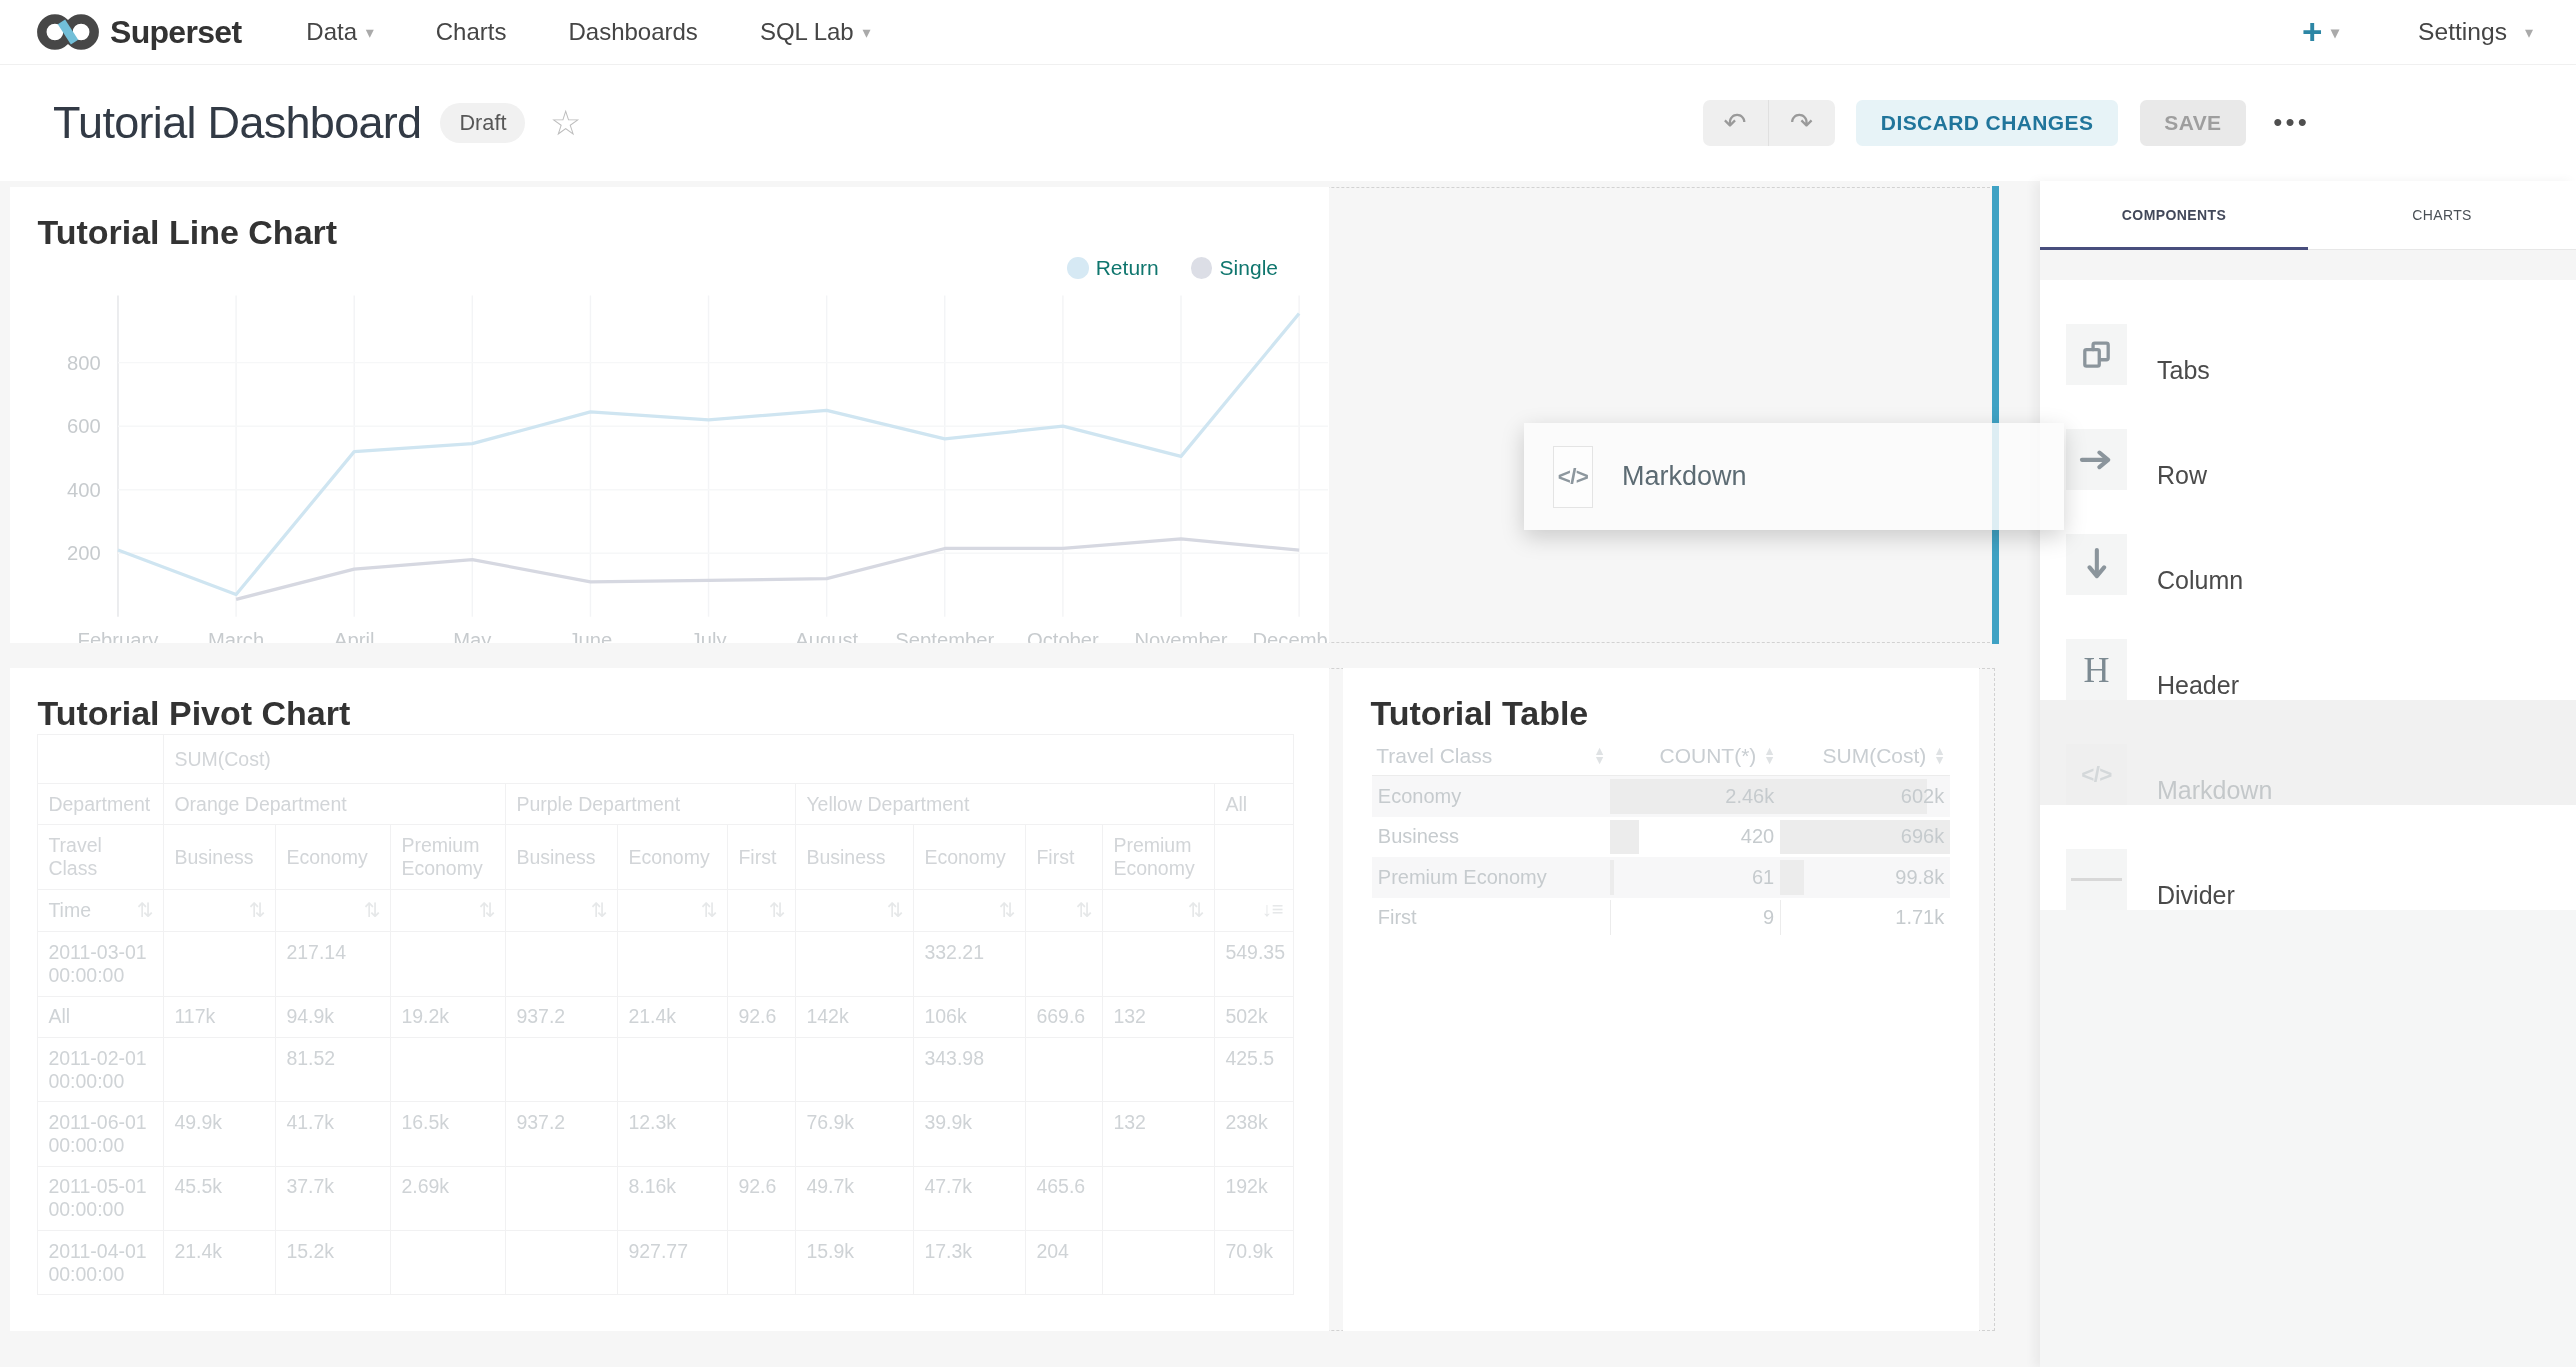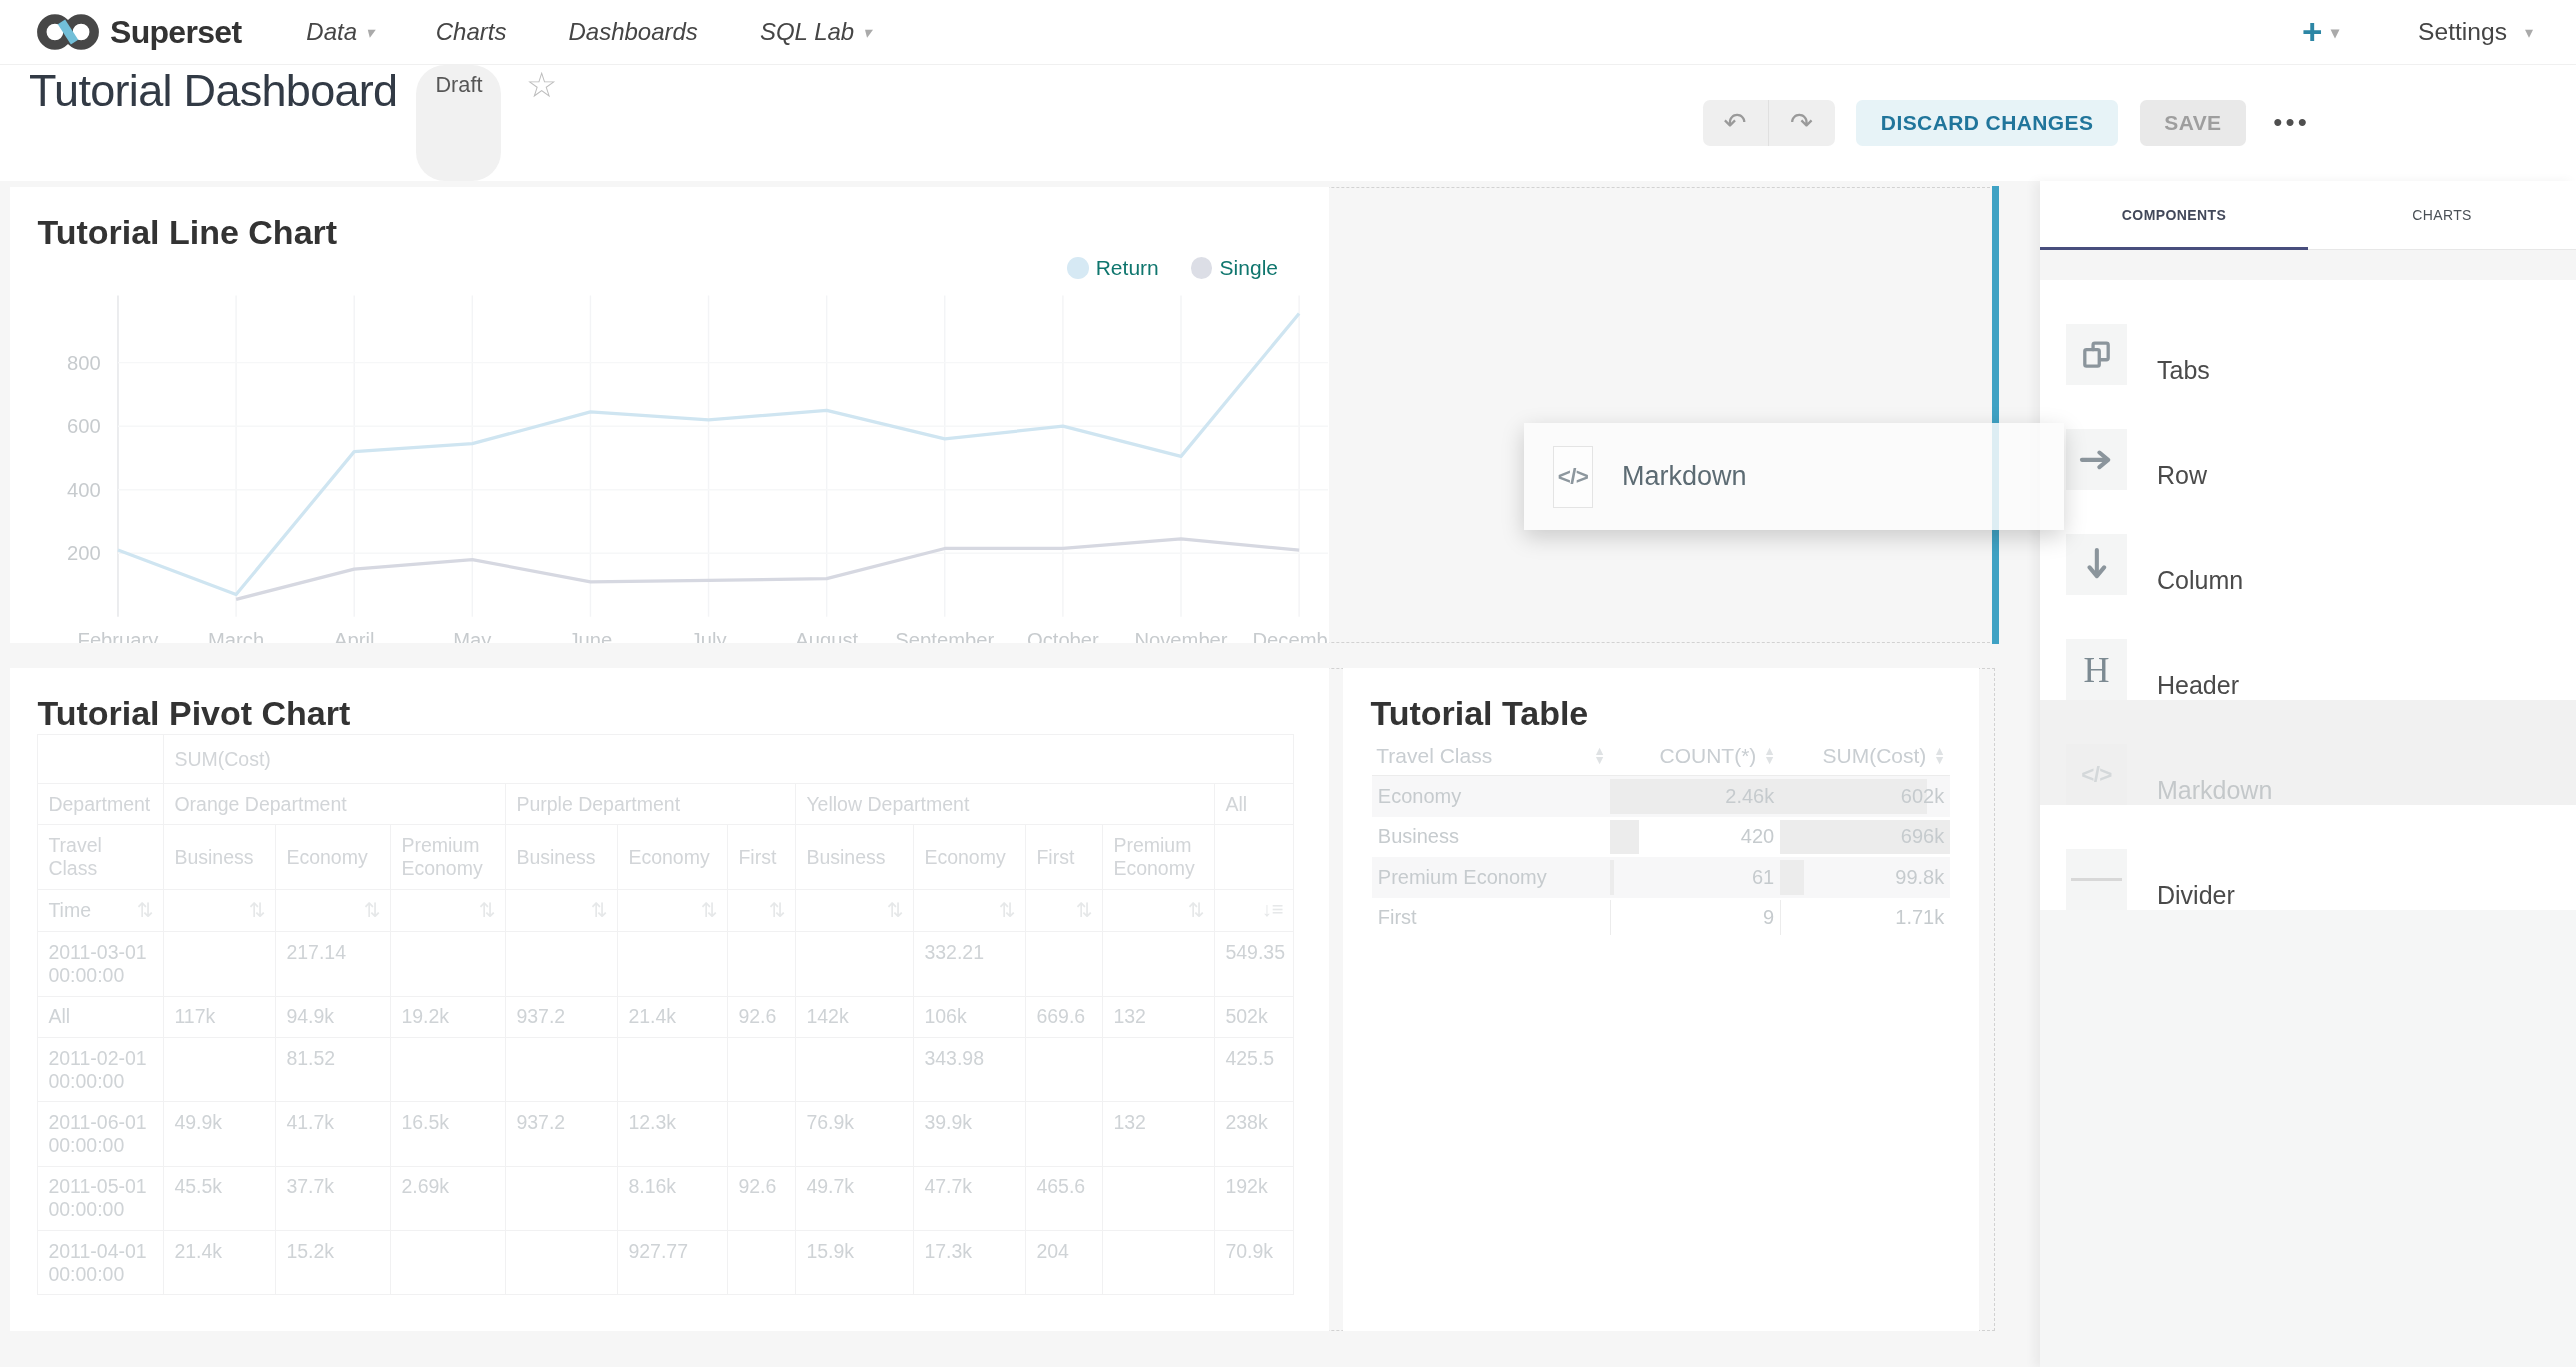--- a/index.html
+++ b/index.html
@@ -6,29 +6,29 @@
   html,body { width:2576px; height:1368px; overflow:hidden; background:#fff;
     font-family:"Liberation Sans", sans-serif; }
   #app { position:relative; width:2576px; height:1368px; }
 
   
   .topnav { position:absolute; left:0; top:0; width:2576px; height:65px; background:#fff;
     border-bottom:0.7px solid #f0f0f0; display:flex; align-items:center; z-index:20; }
   .brand { display:flex; align-items:center; margin-left:36px; cursor:pointer; }
   .brand-name { font-size:32px; font-weight:700; color:#333; letter-spacing:-0.7px; margin-left:10px; }
   .nav-items { display:flex; align-items:center; margin-left:65px; gap:62px; }
-  .nav-item { font-size:24px; color:#454545; display:flex; align-items:center; gap:8.7px; cursor:pointer;font-style:italic; }
+  .nav-item { font-size:24px; color:#454545; display:flex; align-items:center; gap:8.7px; cursor:pointer; }
   .caret { font-size:16px; color:#aaa; }
   .nav-right { margin-left:auto; margin-right:43px; display:flex; align-items:center; gap:79px; }
   .plus-btn { color:#2c86a5; font-size:35px; font-weight:700; display:flex; align-items:center; gap:8.7px; cursor:pointer; }
   .settings { font-size:24.6px; color:#454545; display:flex; align-items:center; gap:18px; cursor:pointer; }
 
   
   .dash-header { position:absolute; left:0; top:65px; width:2356px; height:116px; background:#fff;
-    display:flex; z-index:10; }
+    display:flex; align-items:center; z-index:10;padding-left:24px; }
   .dash-title { font-size:45px; color:#323a45; margin-left:29px; letter-spacing:-0.7px; }
   .badge { margin-left:19px; background:#f1f1f1; border-radius:29px; padding:7.2px 19px; font-size:21.7px; color:#575757; }
   .star { margin-left:24.6px; font-size:35px; color:#bdbdbd; cursor:pointer; }
   .header-actions { margin-left:auto; margin-right:40px; display:flex; align-items:center; gap:21.7px; }
   .undo-redo { display:flex; background:#efefef; border-radius:7.2px; overflow:hidden; }
   .ur-btn { width:66px; height:46px; display:flex; align-items:center; justify-content:center;
     font-size:27.4px; color:#9a9a9a; cursor:pointer; }
   .ur-btn:first-child { border-right:0.7px solid #e0e0e0; }
   .btn { height:46px; border-radius:6.5px; display:flex; align-items:center; padding:0 24.6px;
     font-size:21px; font-weight:700; letter-spacing:0.4px; cursor:pointer; }

